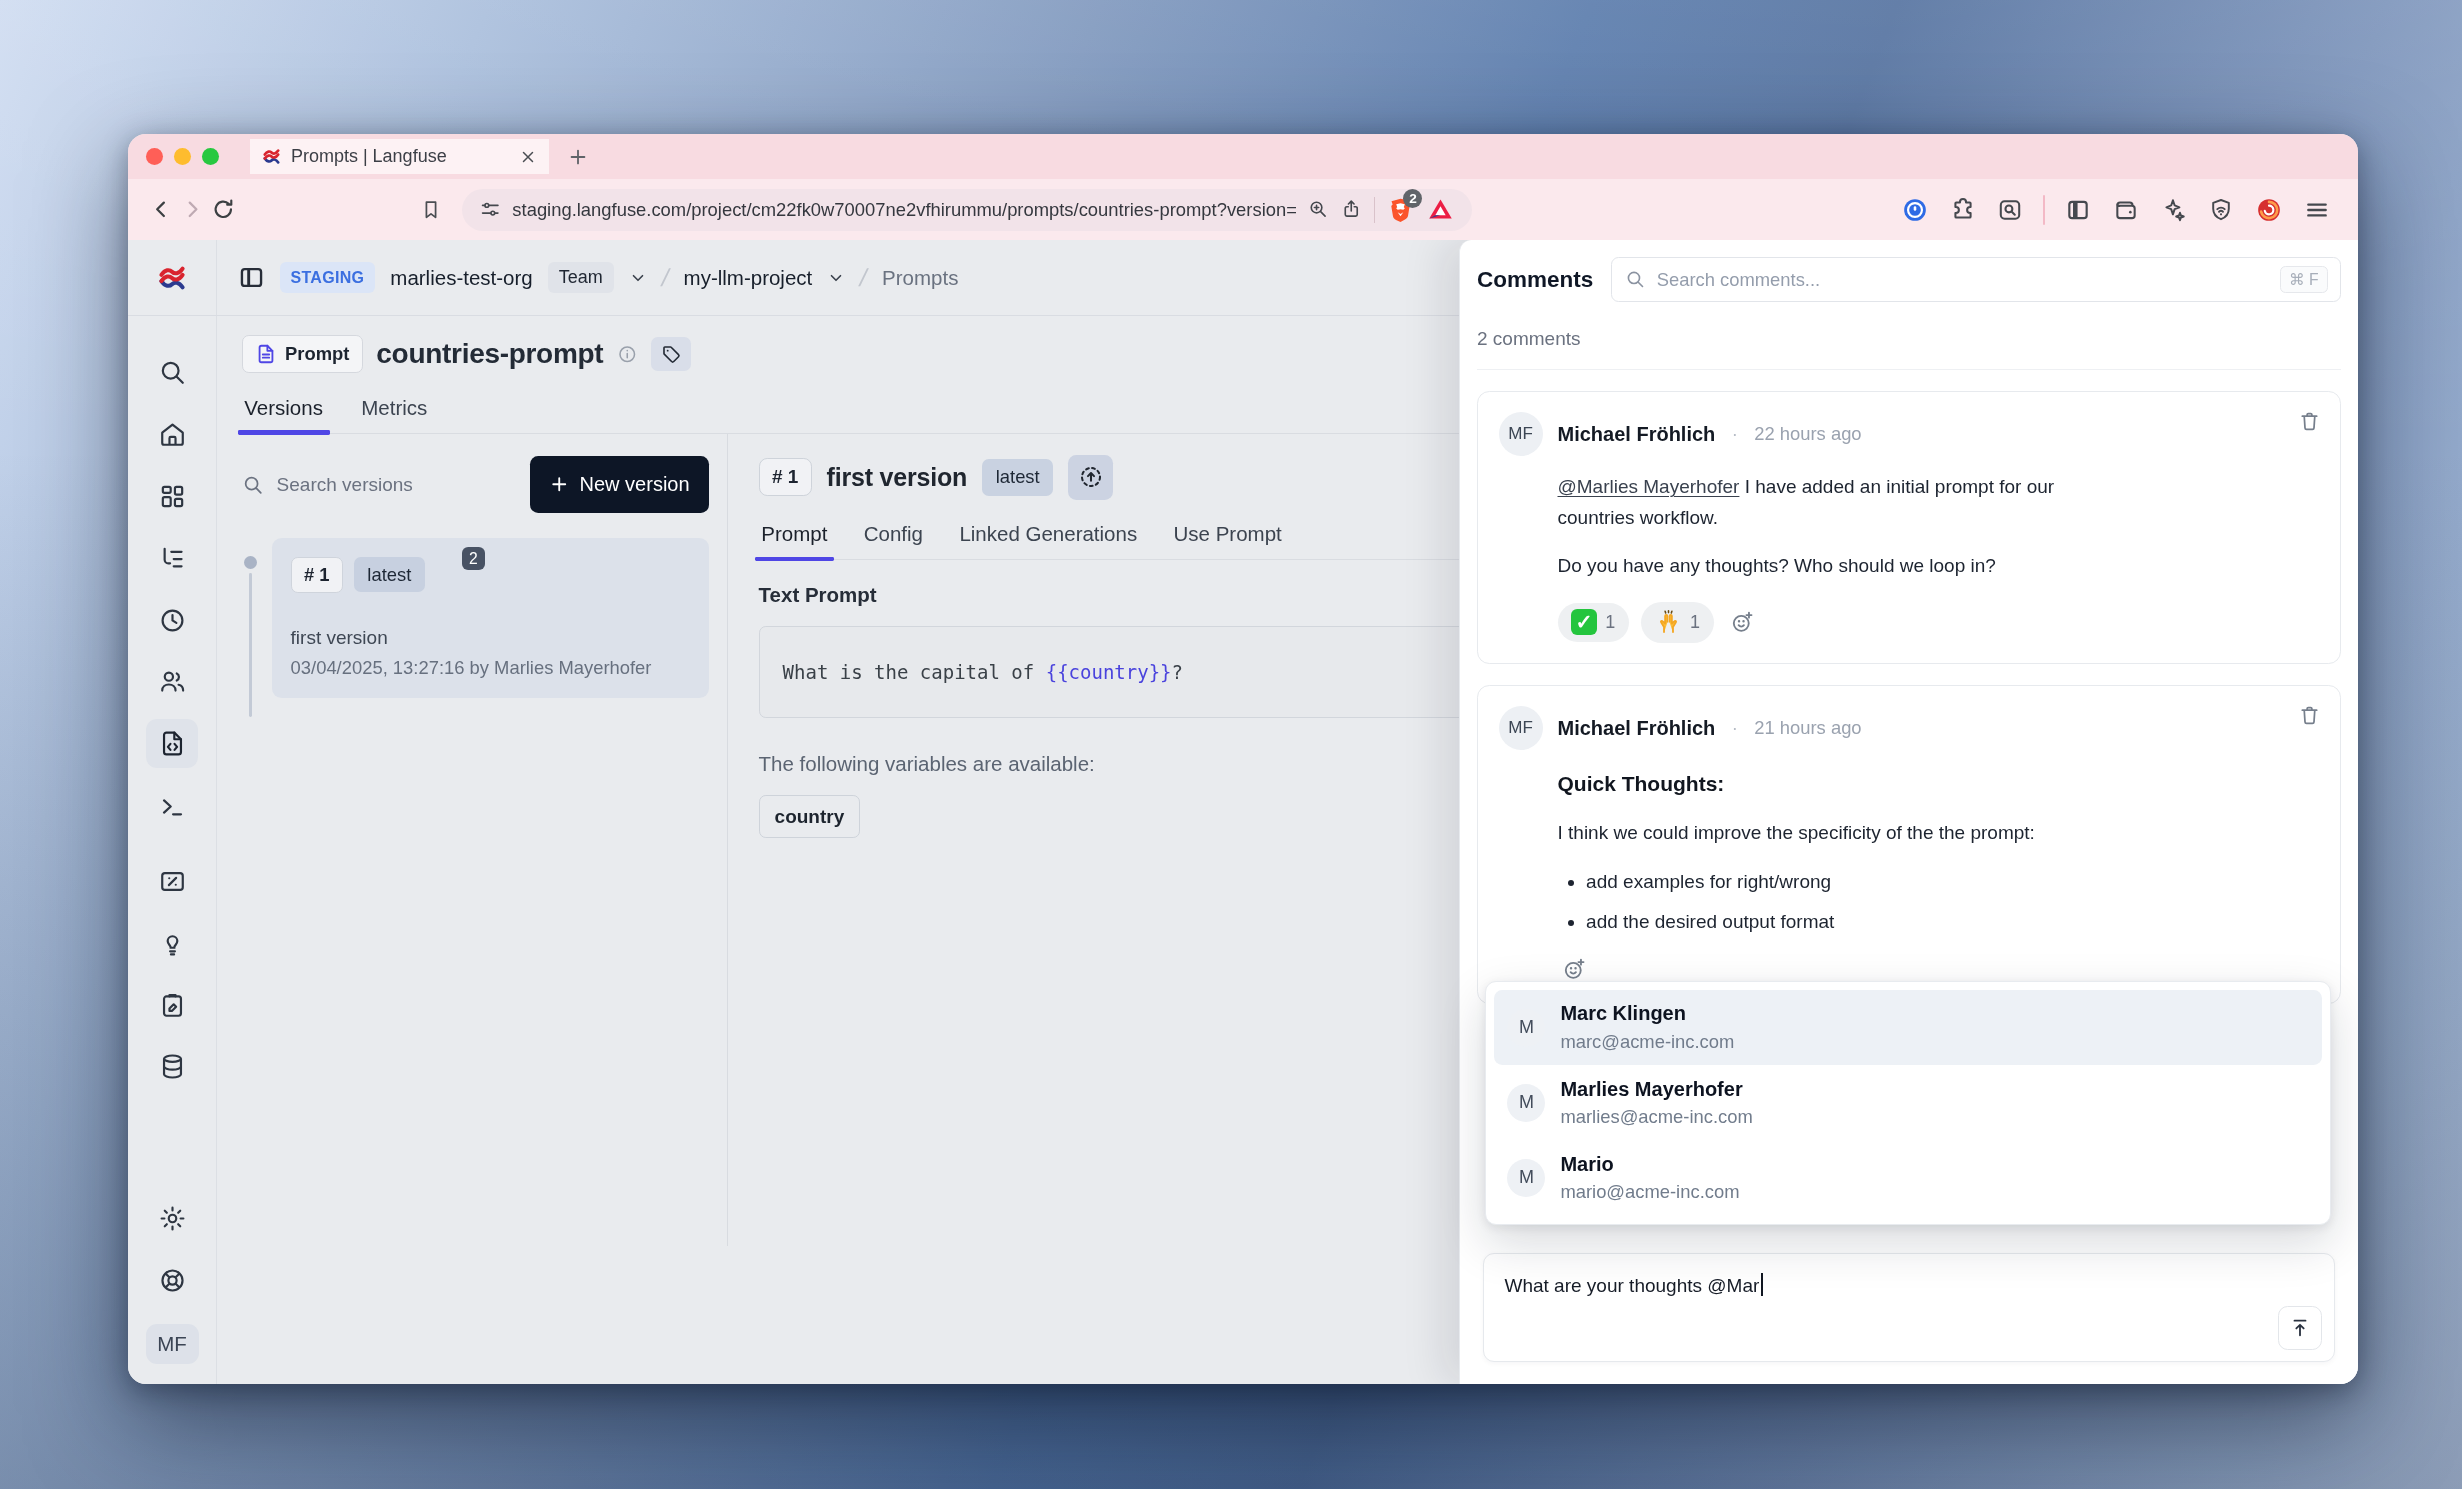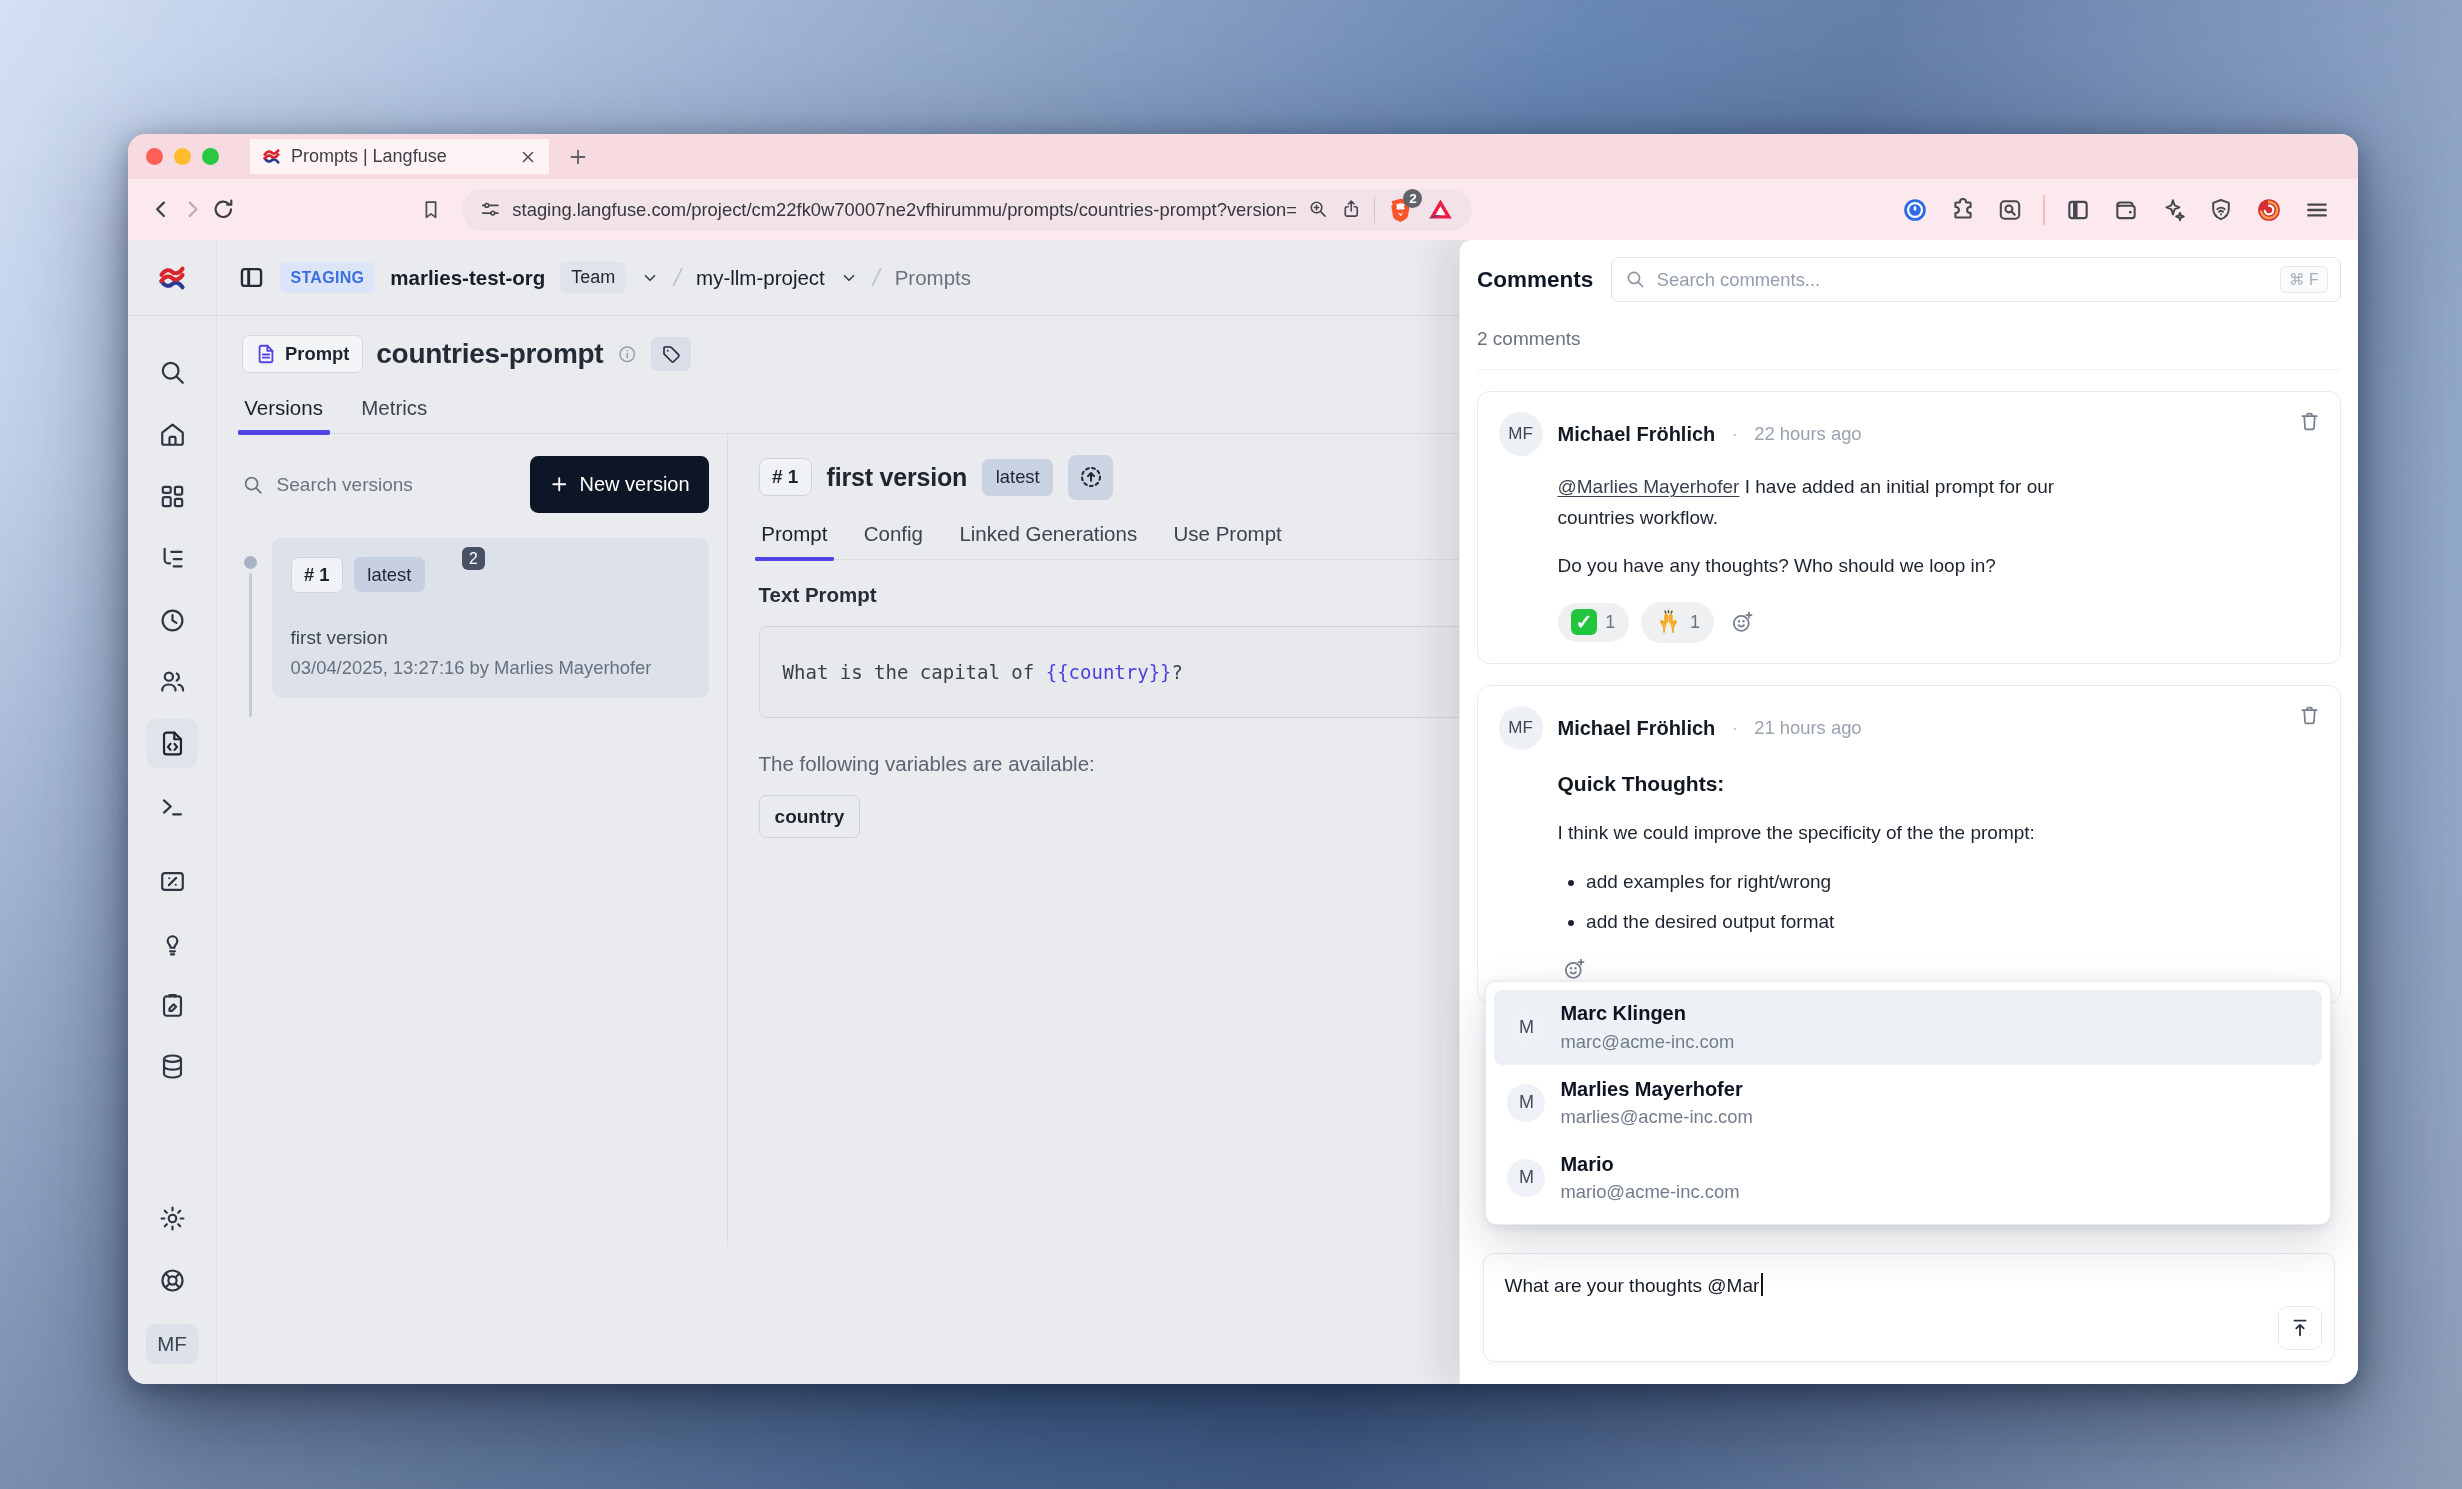--- a/index.html
+++ b/index.html
@@ -39,21 +39,21 @@
   .ext-ic{width:26px;height:26px;color:#45484e;flex:none;margin:0 7.5px;}
   .tb-pink-div{width:2px;height:30px;background:#f3b9c6;border-radius:1.4px;flex:none;margin:0 5.5px;}
 
   
   .app{flex:1;position:relative;background:#e9ebee;overflow:hidden;}
   .app-header{position:absolute;left:0;right:0;top:0;height:76px;border-bottom:0.7px solid #d9dce2;display:flex;align-items:stretch;z-index:1;}
   .logo-cell{width:89px;flex:none;border-right:0.7px solid #dcdfe4;display:flex;align-items:center;justify-content:center;}
   .crumbs{display:flex;align-items:center;gap:15px;padding-left:20.5px;}
   .panel-toggle-ic{width:27px;height:27px;color:#272d38;}
   .env-badge{background:#dbe5f7;color:#3b6fe0;font-size:16px;font-weight:700;letter-spacing:0.3px;padding:6.1px 11px;border-radius:6.1px;}
-  .crumb-org{font-size:20.5px;color:#171f2b;font-weight:700;}
+  .crumb-org{font-size:20.5px;color:#171f2b;font-weight:400;}
   .role-chip{background:#e0e3e9;color:#1f2632;font-size:18px;padding:4.8px 11px;border-radius:6.1px;}
   .chev{width:18px;height:18px;color:#3a414c;}
   .slash{font-size:24.6px;color:#c2c6ce;font-weight:300;transform:skewX(-12deg);}
   .crumb-proj{font-size:20.5px;color:#171f2b;font-weight:500;}
   .crumb-section{font-size:20.5px;color:#6a7280;}
 
   
   .rail{position:absolute;left:0;top:76px;bottom:0;width:89px;border-right:0.7px solid #dcdfe4;display:flex;flex-direction:column;align-items:center;padding:26px 0 20.5px;z-index:1;}
   .rail-ic{width:29px;height:29px;color:#2e3642;margin:16.4px 0;flex:none;}
   .rail-active{width:52px;height:49px;background:#dfe3ea;border-radius:11px;display:flex;align-items:center;justify-content:center;margin:6.8px 0;flex:none;}

